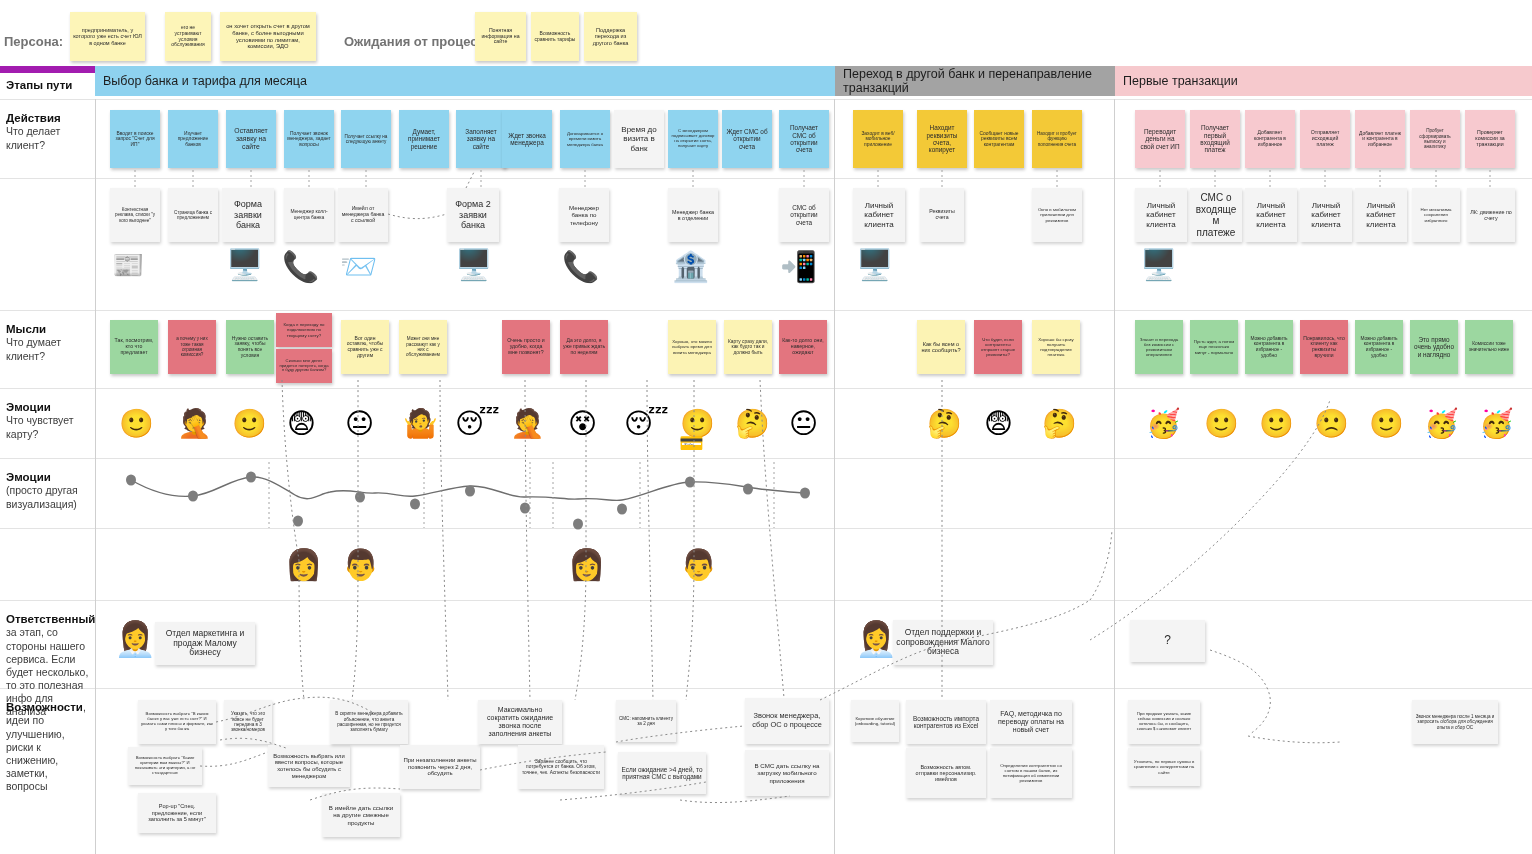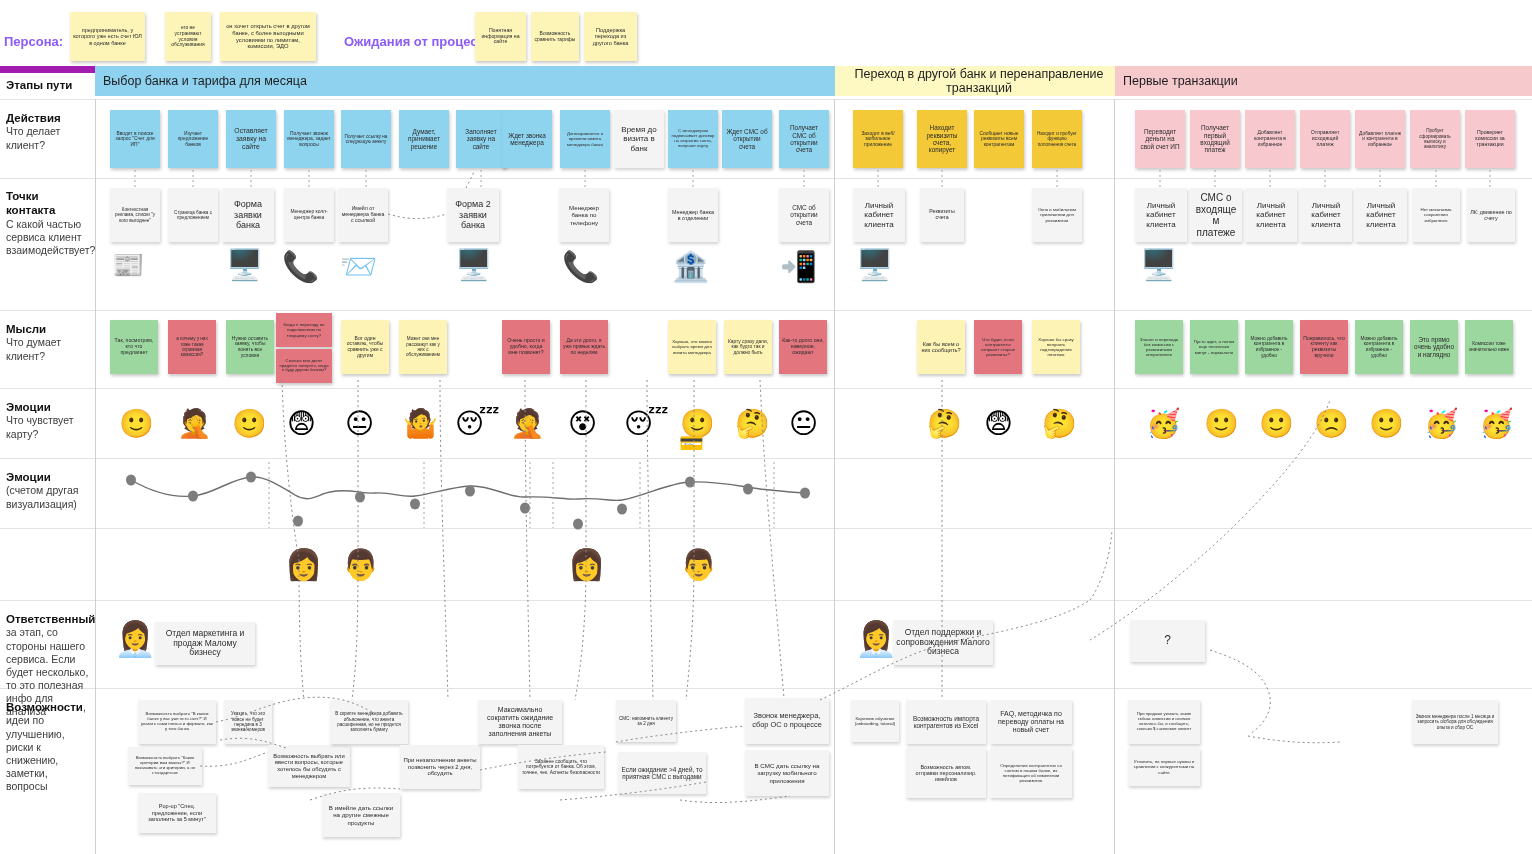--- a/index.html
+++ b/index.html
@@ -6,21 +6,21 @@
   html, body {
     width: 1532px; height: 854px;
     background: #fff;
     font-family: "Liberation Sans", "DejaVu Sans", sans-serif;
     overflow: hidden;
   }
   #cjm { position: relative; width: 1532px; height: 854px; background:#fff; }
 
   
   .hdr-label {
-    position:absolute; font-size:13px; font-weight:bold; color:#8b5cf6;
+    position:absolute; font-size:13px; font-weight:bold; color:#737373;
     white-space:nowrap;
   }
   .note {
     position:absolute;
     background:#fdf5b8;
     box-shadow: 1px 2px 3px rgba(0,0,0,.22);
     display:flex; align-items:center; justify-content:center;
     text-align:center; color:#2b2b2b; line-height:1.15;
     padding:3px; overflow:hidden;
     word-break:break-word;
@@ -41,21 +41,21 @@
     font-size:10.5px; color:#3c3c3c; line-height:1.25;
   }
   .rowlabel b { font-size:11.5px; color:#111; }
   .rowline { position:absolute; left:0; width:1532px; height:1px; background:#e3e3e3; }
   .vdiv { position:absolute; width:1px; background:#cfcfcf; }
 
   
   .stagebar { position:absolute; height:30px; display:flex; align-items:center;
               padding-left:8px; font-size:12.5px; color:#1d1d1d; }
   .stage-blue  { background:#8ed2ef; }
-  .stage-amber { background:#fef9c3;text-align:center; }
+  .stage-amber { background:#a3a3a3; }
   .stage-pink  { background:#f6c9cd; }
   .stage-row-label { position:absolute; left:0; top:66px; width:95px; height:30px;
       display:flex; align-items:center; padding-left:6px; font-size:11.5px;
       font-weight:bold; color:#111; border-top:7px solid #a21caf; }
 
   
   .emoji { position:absolute; font-size:28px; line-height:1;
            font-family:"DejaVu Sans", sans-serif; text-align:center; }
   .bigicon { position:absolute; font-size:30px; line-height:1;
            font-family:"DejaVu Sans", sans-serif; text-align:center; }
@@ -99,35 +99,31 @@
   <div class="rowline" style="top:600px;"></div>
   <div class="rowline" style="top:688px;"></div>
   <div class="vdiv" style="left:95px; top:99px; height:755px;"></div>
   <div class="vdiv" style="left:834px; top:99px; height:755px;"></div>
   <div class="vdiv" style="left:1114px; top:99px; height:755px;"></div>
 
   <div class="rowlabel" style="top:105px;">
     <b>Действия</b><br>
     <span>Что делает клиент?</span>
   </div>
-  <div class="rowlabel" style="top:183px;">
-    <b>Точки контакта</b><br>
-    <span>С какой частью сервиса клиент взаимодействует?</span>
-  </div>
   <div class="rowlabel" style="top:316px;">
     <b>Мысли</b><br>
     <span>Что думает клиент?</span>
   </div>
   <div class="rowlabel" style="top:394px;">
     <b>Эмоции</b><br>
     <span>Что чувствует карту?</span>
   </div>
   <div class="rowlabel" style="top:464px;">
     <b>Эмоции</b><br>
-    <span>(счетом другая визуализация)</span>
+    <span>(просто другая визуализация)</span>
   </div>
   <div class="rowlabel" style="top:606px;">
     <b>Ответственный</b><span> за этап, со стороны нашего сервиса. Если будет несколько, то это полезная инфо для анализа</span>
   </div>
   <div class="rowlabel" style="top:694px;">
     <b>Возможности</b><span>, идеи по улучшению, риски к снижению, заметки, вопросы</span>
   </div>
 
   <div class="note blue" style="left:110px; top:110px; width:50px; height:58px; font-size:4.9px;">Вводит в поиске запрос "Счет для ИП"</div>
   <div class="note blue" style="left:168px; top:110px; width:50px; height:58px; font-size:4.9px;">Изучает предложение банков</div>

